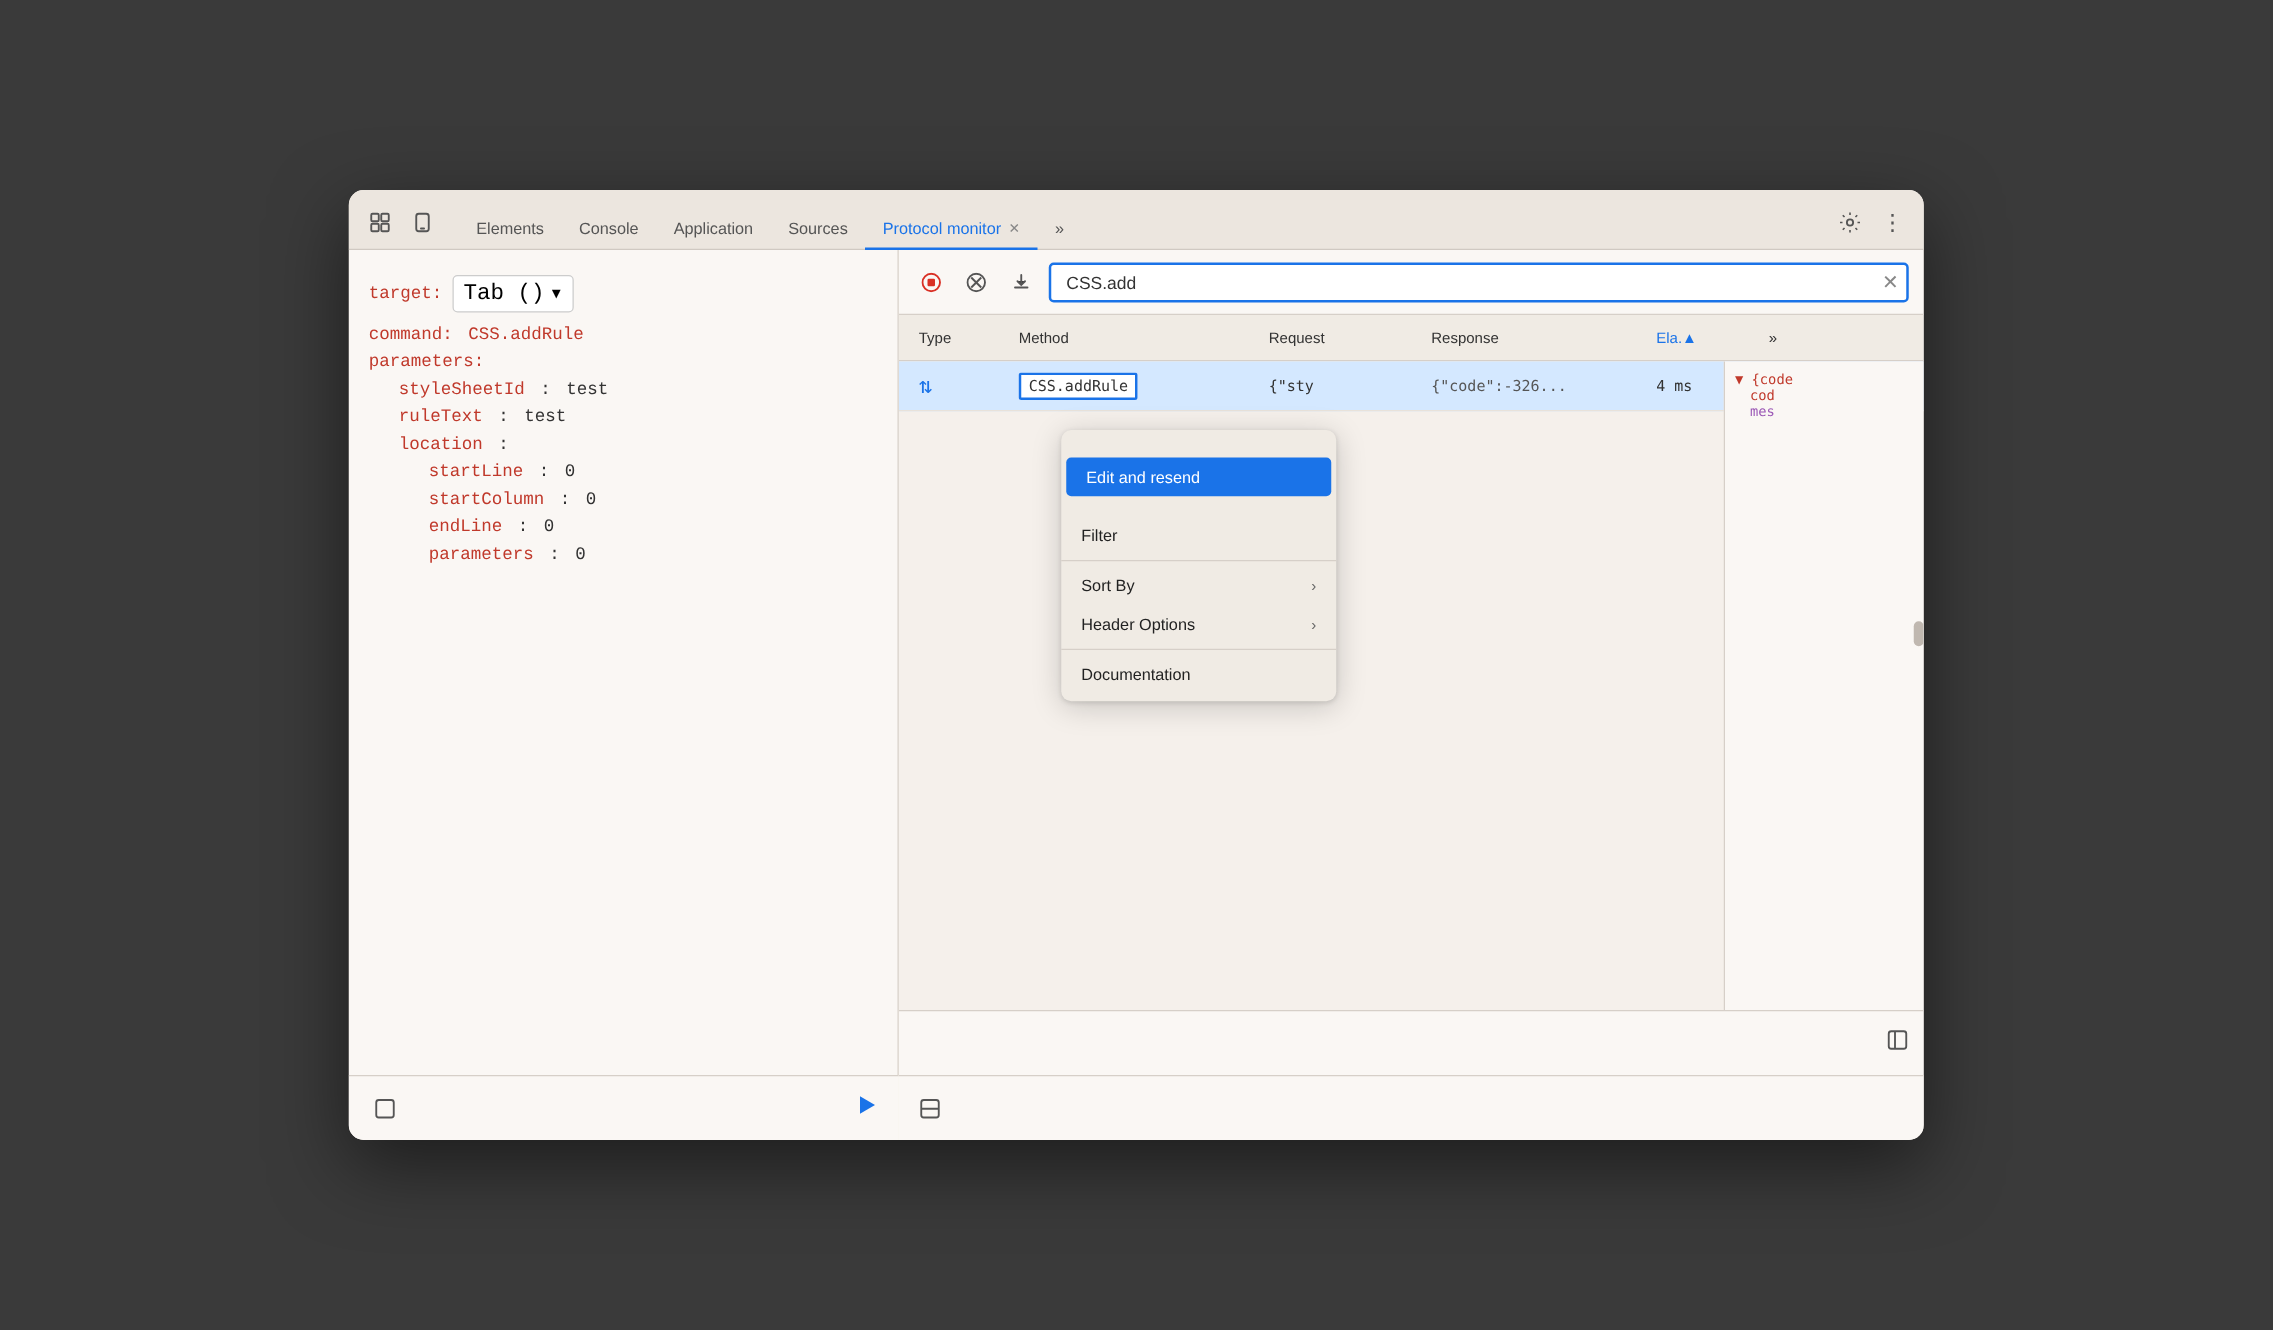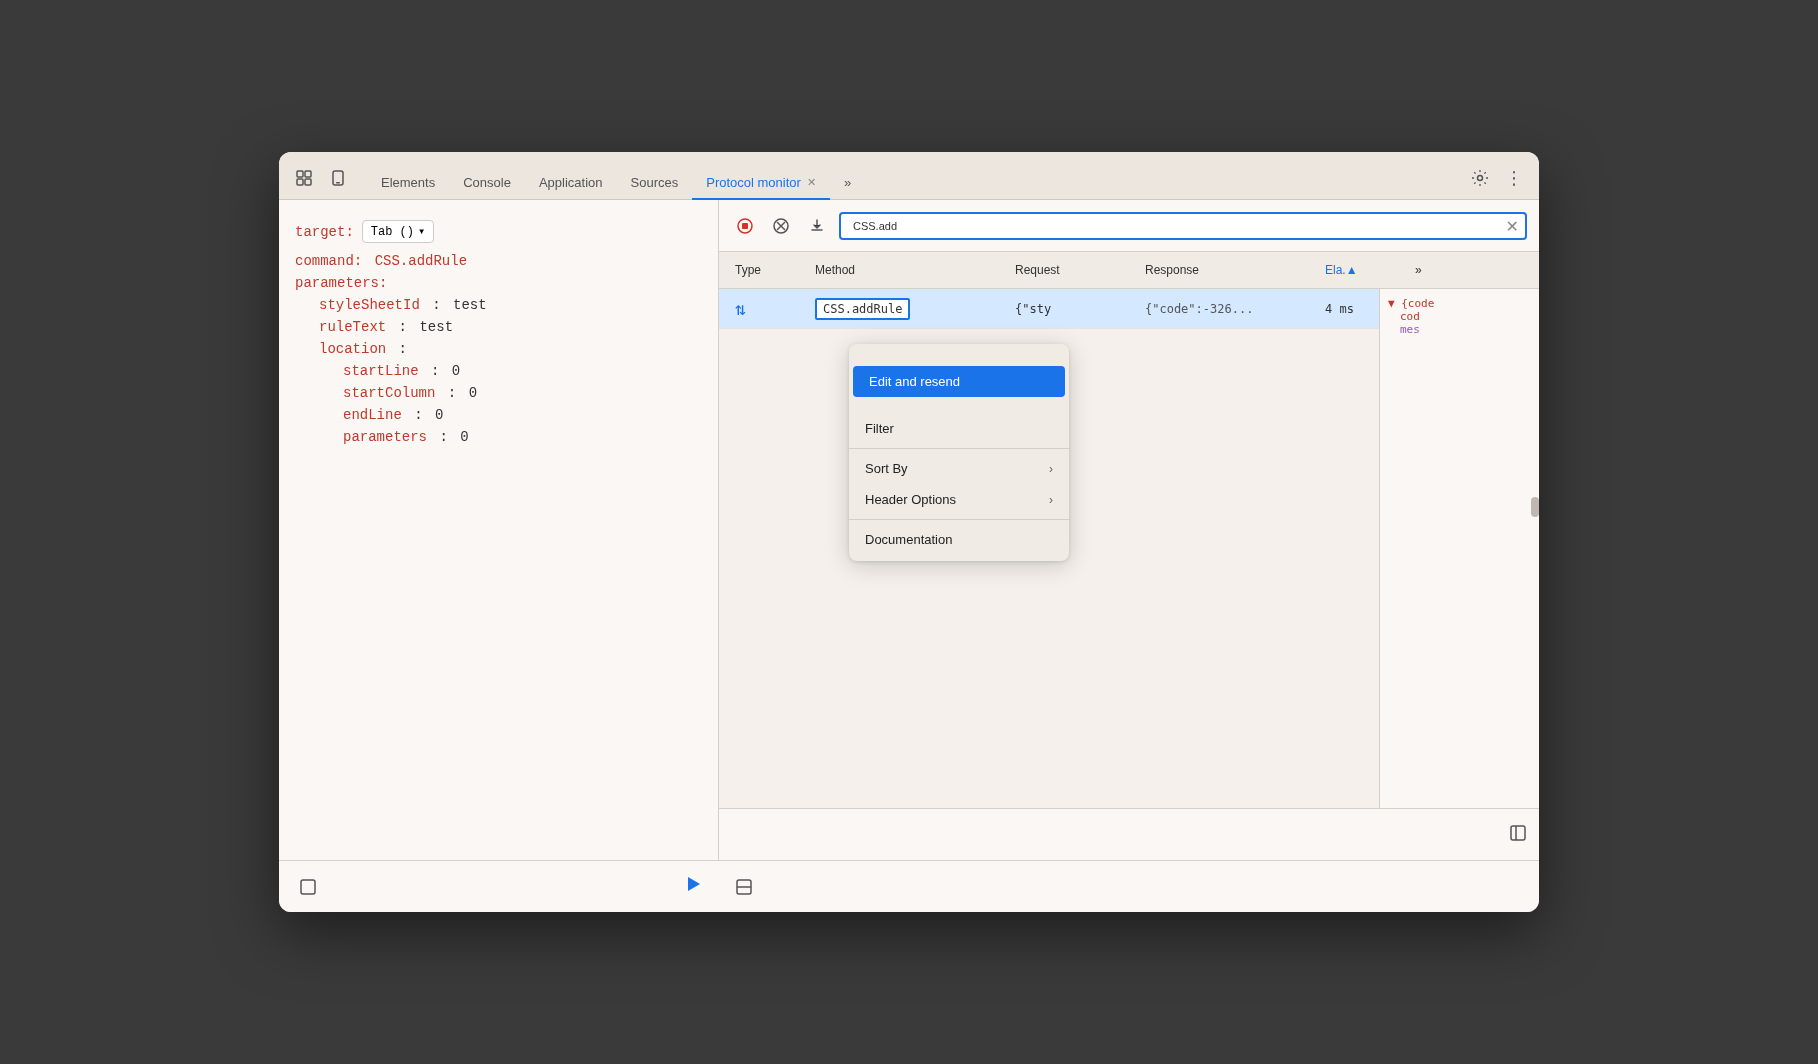--- a/index.html
+++ b/index.html
@@ -142,21 +142,21 @@
       display: flex;
       align-items: center;
       gap: 8px;
       margin-bottom: 10px;
     }
     .tab-dropdown {
       background: white;
       border: 1px solid #ccc;
       border-radius: 4px;
       padding: 3px 8px;
-      font-size: 12px;
+      font-size: 18px;
       display: flex;
       align-items: center;
       gap: 4px;
       cursor: pointer;
     }
     .indent-1 { padding-left: 24px; }
     .indent-2 { padding-left: 48px; }
     .sidebar-bottom {
       border-top: 1px solid #d6cfc8;
       display: flex;
@@ -206,21 +206,21 @@
     .toolbar-btn.stop { color: #d93025; }
     .search-input-wrap {
       flex: 1;
       position: relative;
     }
     .search-input {
       width: 100%;
       padding: 6px 32px 6px 12px;
       border: 2px solid #1a73e8;
       border-radius: 4px;
-      font-size: 11px;
+      font-size: 14px;
       background: white;
       outline: none;
       color: #333;
     }
     .search-clear {
       position: absolute;
       right: 8px;
       top: 50%;
       transform: translateY(-50%);
       cursor: pointer;

